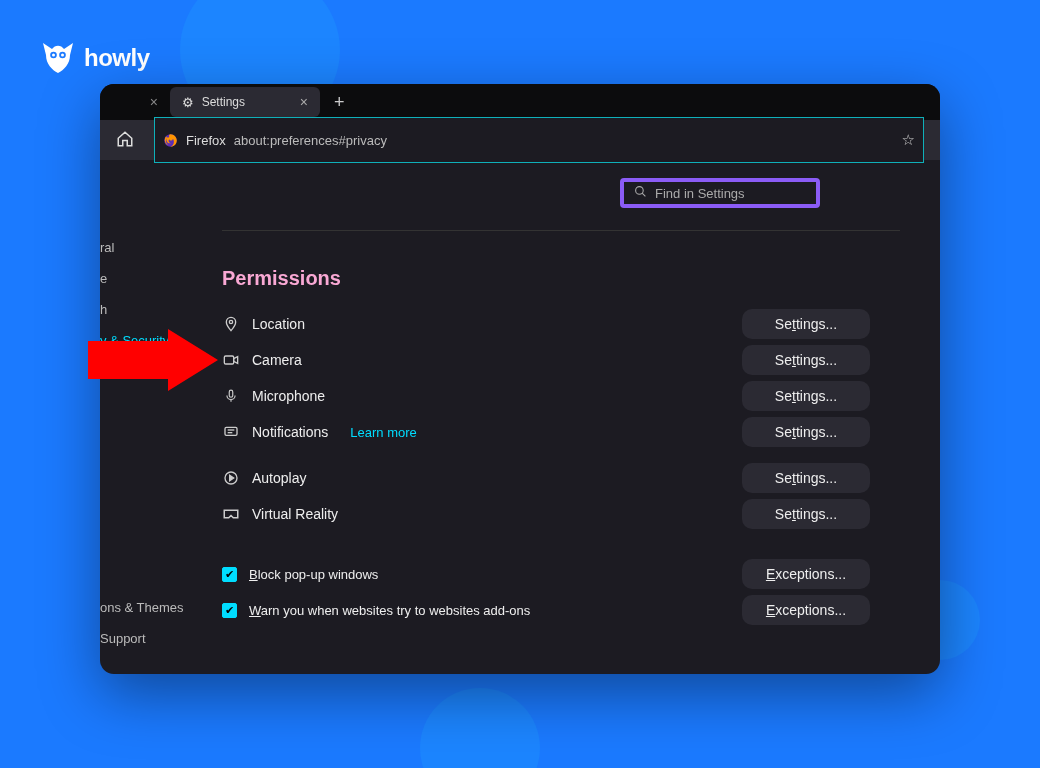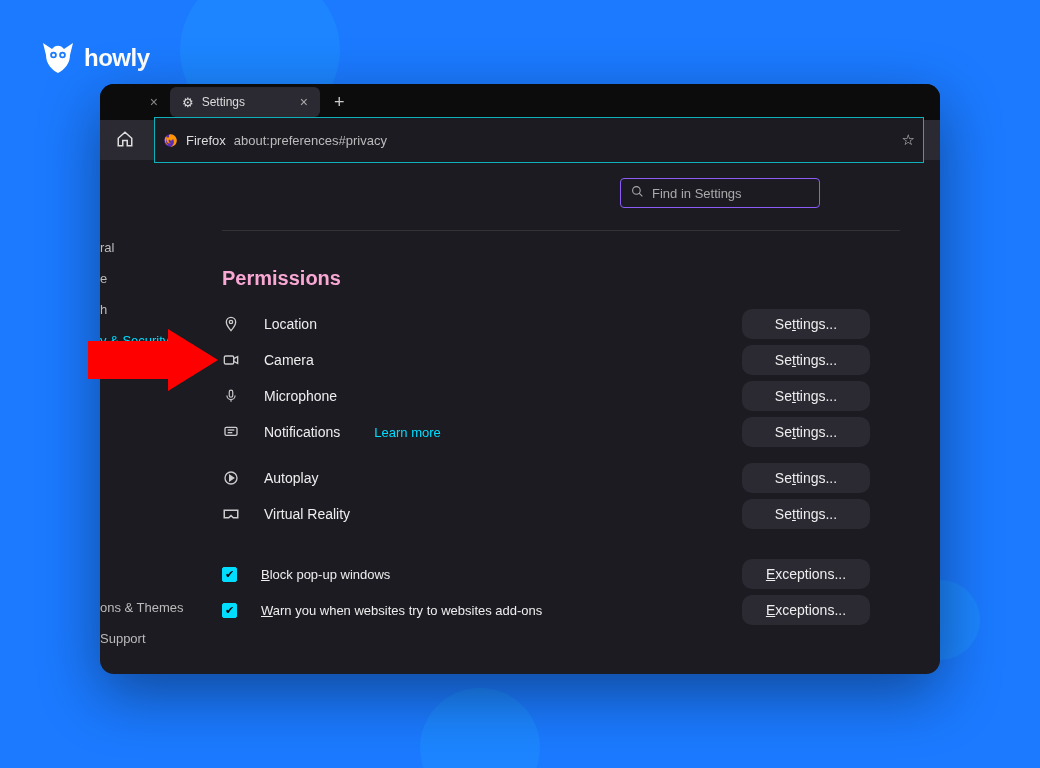--- a/index.html
+++ b/index.html
@@ -65,32 +65,32 @@
   .sidebar { width: 72px; padding-top: 72px; display: flex; flex-direction: column; font-size: 13px; color: #bbb; }
   .sidebar-item { padding: 8px 0 8px 0; white-space: nowrap; }
   .sidebar-item.active { color: #00ddff; }
   .sidebar-bottom { margin-top: auto; padding-bottom: 20px; }
 
   .main { flex: 1; padding: 0 40px 0 50px; position: relative; }
 
   .search-wrap { display: flex; justify-content: flex-end; margin-top: 18px; margin-right: 80px; }
   .find-box {
     width: 200px; height: 30px; background: transparent;
-    border: 1px solid #8b5cf6; border-radius: 4px;
+    border: 4px solid #8b5cf6; border-radius: 4px;
     display: flex; align-items: center; padding: 0 10px; gap: 8px;
     color: #aaa; font-size: 13px;
   }
 
   .divider { border: none; border-top: 1px solid #333; margin: 22px 0 18px 0; }
 
   .section-title { font-size: 20px; font-weight: 700; color: #f9a8d4; margin-bottom: 16px; margin-top: 36px; }
 
   .perm-row {
     display: flex; align-items: center; height: 36px;
-    gap: 24px;
+    gap: 12px;
   }
   .perm-icon { width: 18px; display: flex; justify-content: center; color: #ccc; }
   .perm-label { color: #eee; }
   .learn-more { color: #00ddff; margin-left: 10px; font-size: 13px; }
   .perm-btn {
     margin-left: auto; margin-right: 30px;
     background: #2b2a33; color: #eee;
     border: none; width: 128px; height: 30px;
     font-size: 14px; border-radius: 10px;
   }

